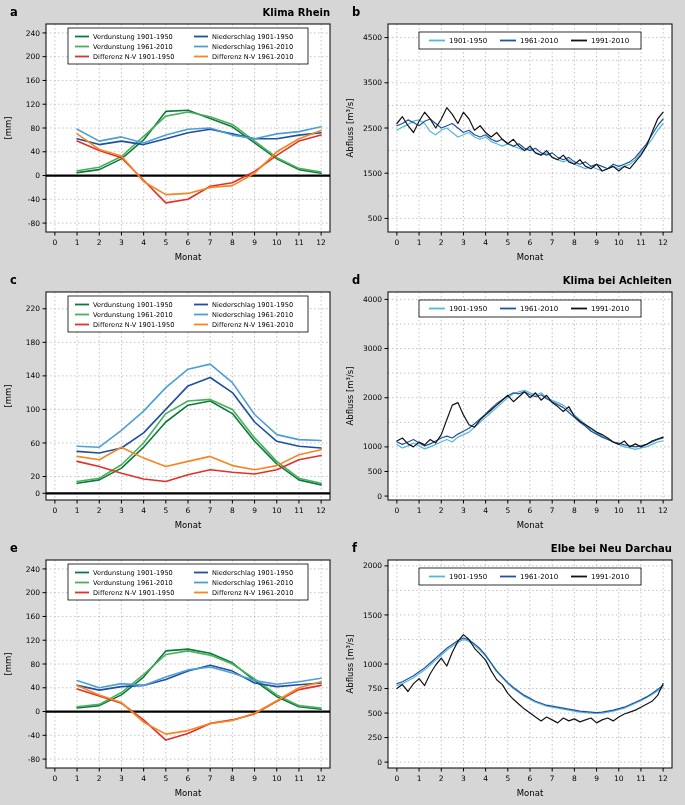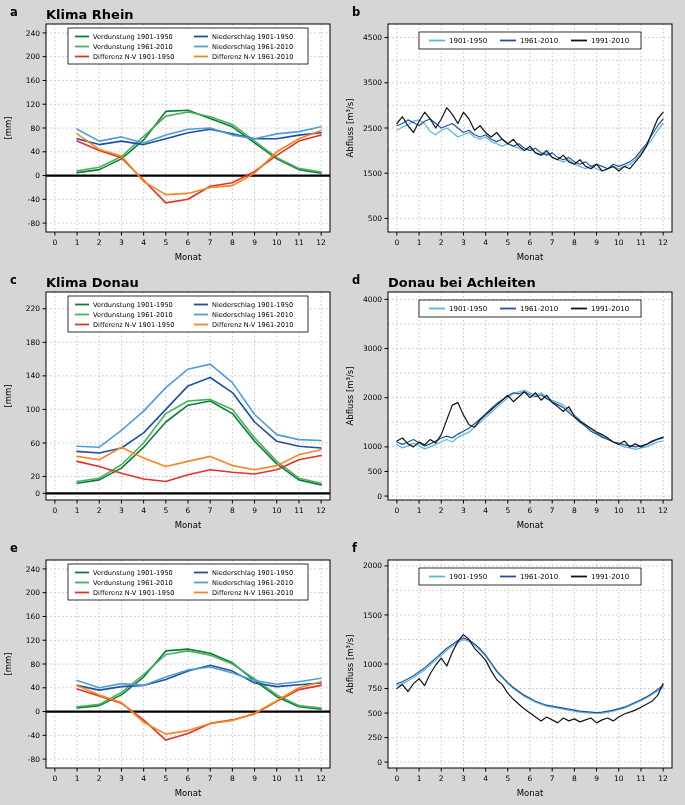--- a/index.html
+++ b/index.html
@@ -18,21 +18,21 @@
     overflow:hidden;
   }
   .panel{position:relative;}
   .chart{position:absolute;left:0;top:0;width:100%;height:100%;}
   .panel-letter{
     position:absolute;left:10px;top:5px;
     font-weight:bold;font-size:11.5px;z-index:3;
   }
   .panel-title{
     position:absolute;left:46px;width:284px;top:7px;
-    text-align:left;font-weight:bold;font-size:13px;z-index:3;
+    text-align:right;font-weight:bold;font-size:10px;z-index:3;
   }
   svg text{font-family:"DejaVu Sans","Liberation Sans",sans-serif;}
 </style>
 </head>
 <body>
 
 <div id="figure">
 
   <div class="panel">
     <div class="chart"><svg width="342" height="268">
@@ -290,21 +290,20 @@
           <line x1="75" y1="56.5" x2="89" y2="56.5" stroke="#e23128" stroke-width="1.8"></line>
           <text x="93" y="58.9" font-size="6.6">Differenz N-V 1901-1950</text>
           <line x1="194" y1="36.5" x2="208" y2="36.5" stroke="#1e4fa1" stroke-width="1.8"></line>
           <text x="212" y="38.9" font-size="6.6">Niederschlag 1901-1950</text>
           <line x1="194" y1="46.5" x2="208" y2="46.5" stroke="#4e9fd4" stroke-width="1.8"></line>
           <text x="212" y="48.9" font-size="6.6">Niederschlag 1961-2010</text>
           <line x1="194" y1="56.5" x2="208" y2="56.5" stroke="#f6861f" stroke-width="1.8"></line>
           <text x="212" y="58.9" font-size="6.6">Differenz N-V 1961-2010</text>
         </svg></div>
     <div class="panel-letter">c</div>
-    <div class="panel-title">Klima Donau</div>
   </div>
 
   <div class="panel">
     <div class="chart"><svg width="342" height="268">
           <rect x="46" y="24" width="284" height="208" fill="#ffffff"></rect>
           <line x1="54.875" y1="24" x2="54.875" y2="232" stroke="#b5b5b5" stroke-width="0.8" stroke-dasharray="1.5,2.5"></line>
           <line x1="77.0625" y1="24" x2="77.0625" y2="232" stroke="#b5b5b5" stroke-width="0.8" stroke-dasharray="1.5,2.5"></line>
           <line x1="99.25" y1="24" x2="99.25" y2="232" stroke="#b5b5b5" stroke-width="0.8" stroke-dasharray="1.5,2.5"></line>
           <line x1="121.4375" y1="24" x2="121.4375" y2="232" stroke="#b5b5b5" stroke-width="0.8" stroke-dasharray="1.5,2.5"></line>
           <line x1="143.625" y1="24" x2="143.625" y2="232" stroke="#b5b5b5" stroke-width="0.8" stroke-dasharray="1.5,2.5"></line>
@@ -371,21 +370,21 @@
           <text x="11" y="128" font-size="8.5" text-anchor="middle" transform="rotate(-90 11 128)">Abfluss [m³/s]</text>
           <rect x="77" y="32" width="222" height="17" fill="#fff" stroke="#000" stroke-width="0.8"></rect>
           <line x1="87" y1="40.5" x2="103" y2="40.5" stroke="#54b8dc" stroke-width="1.8"></line>
           <text x="107" y="43" font-size="7">1901-1950</text>
           <line x1="158" y1="40.5" x2="174" y2="40.5" stroke="#2153a0" stroke-width="1.8"></line>
           <text x="178" y="43" font-size="7">1961-2010</text>
           <line x1="229" y1="40.5" x2="245" y2="40.5" stroke="#141414" stroke-width="1.8"></line>
           <text x="249" y="43" font-size="7">1991-2010</text>
         </svg></div>
     <div class="panel-letter">d</div>
-    <div class="panel-title">Donau bei Achleiten</div>
+    <div class="panel-title">Klima bei Achleiten</div>
   </div>
 
   <div class="panel">
     <div class="chart"><svg width="342" height="268">
           <rect x="46" y="24" width="284" height="208" fill="#ffffff"></rect>
           <line x1="54.875" y1="24" x2="54.875" y2="232" stroke="#b5b5b5" stroke-width="0.8" stroke-dasharray="1.5,2.5"></line>
           <line x1="77.0625" y1="24" x2="77.0625" y2="232" stroke="#b5b5b5" stroke-width="0.8" stroke-dasharray="1.5,2.5"></line>
           <line x1="99.25" y1="24" x2="99.25" y2="232" stroke="#b5b5b5" stroke-width="0.8" stroke-dasharray="1.5,2.5"></line>
           <line x1="121.4375" y1="24" x2="121.4375" y2="232" stroke="#b5b5b5" stroke-width="0.8" stroke-dasharray="1.5,2.5"></line>
           <line x1="143.625" y1="24" x2="143.625" y2="232" stroke="#b5b5b5" stroke-width="0.8" stroke-dasharray="1.5,2.5"></line>
@@ -550,15 +549,16 @@
           <text x="11" y="128" font-size="8.5" text-anchor="middle" transform="rotate(-90 11 128)">Abfluss [m³/s]</text>
           <rect x="77" y="32" width="222" height="17" fill="#fff" stroke="#000" stroke-width="0.8"></rect>
           <line x1="87" y1="40.5" x2="103" y2="40.5" stroke="#54b8dc" stroke-width="1.8"></line>
           <text x="107" y="43" font-size="7">1901-1950</text>
           <line x1="158" y1="40.5" x2="174" y2="40.5" stroke="#2153a0" stroke-width="1.8"></line>
           <text x="178" y="43" font-size="7">1961-2010</text>
           <line x1="229" y1="40.5" x2="245" y2="40.5" stroke="#141414" stroke-width="1.8"></line>
           <text x="249" y="43" font-size="7">1991-2010</text>
         </svg></div>
     <div class="panel-letter">f</div>
+    <div class="panel-title">Elbe bei Neu Darchau</div>
   </div>
 
 </div>
 
 </body></html>

